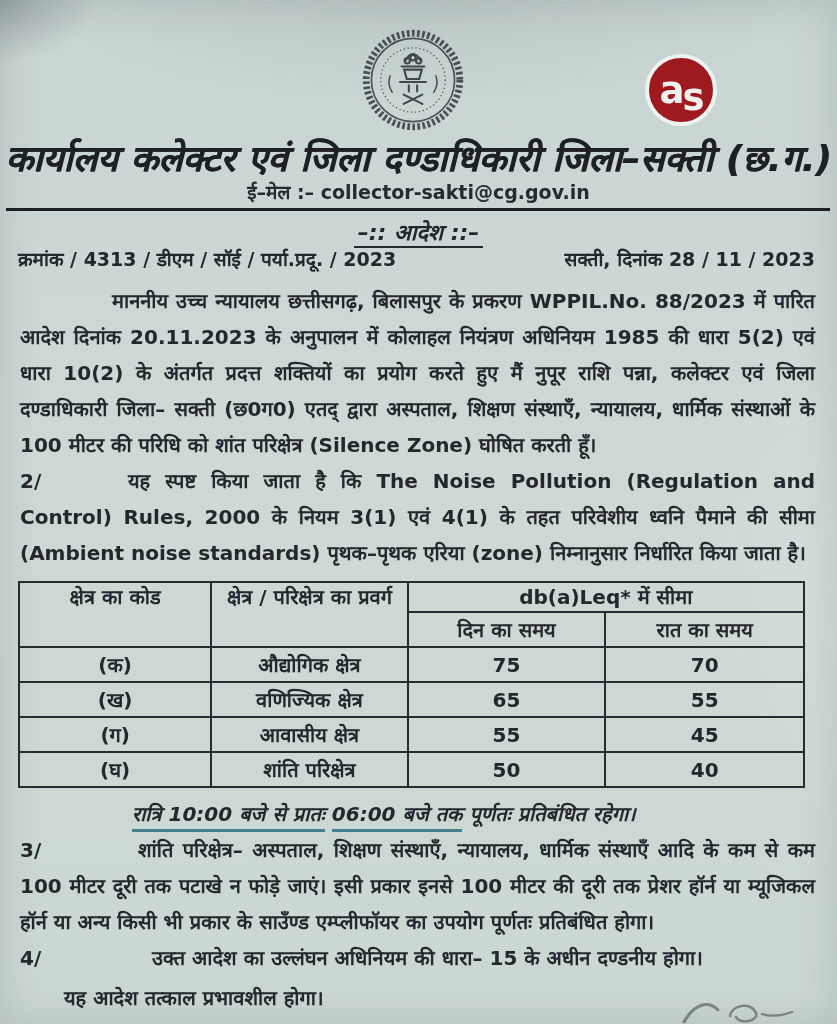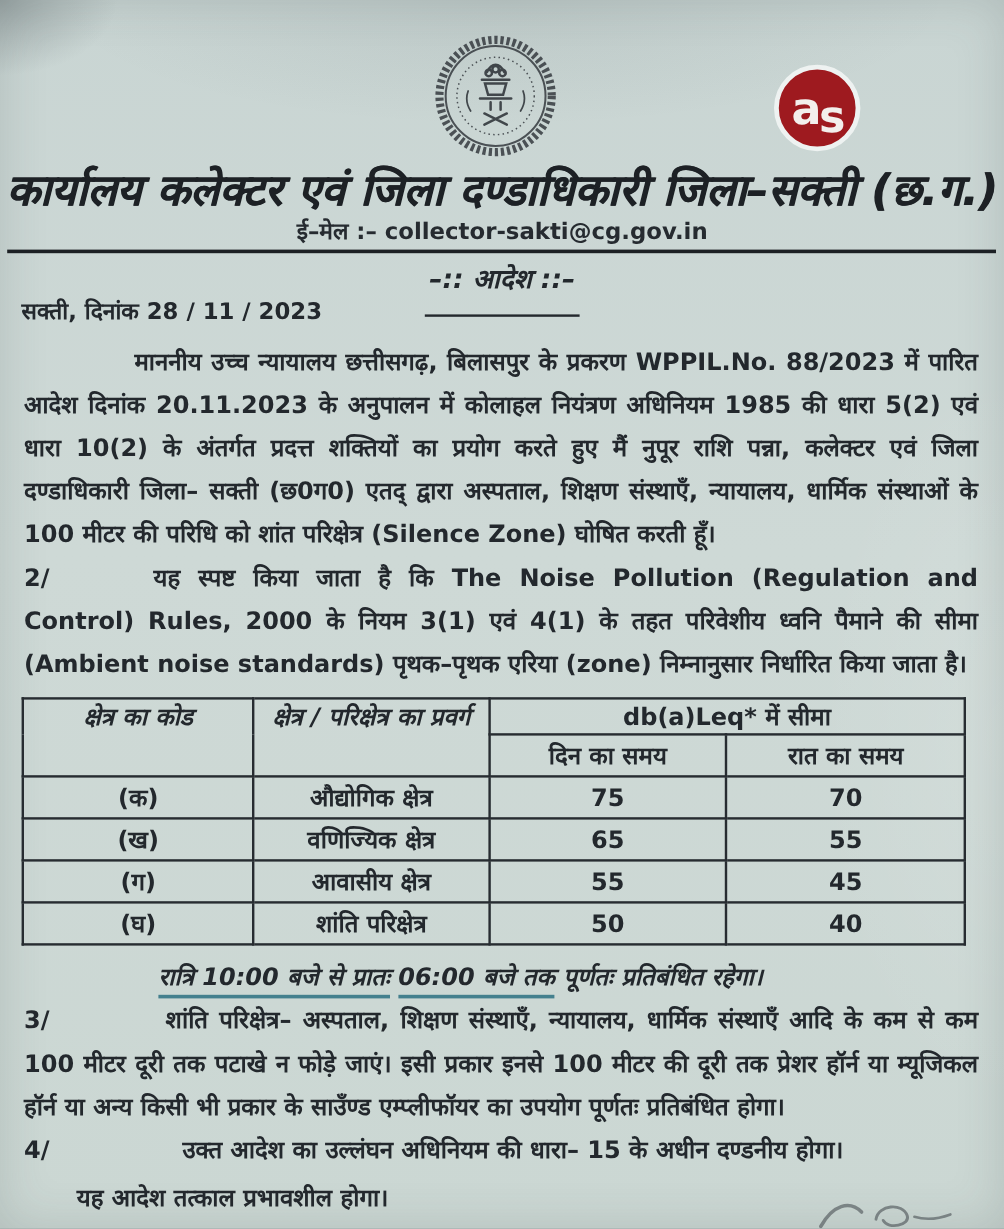--- a/index.html
+++ b/index.html
@@ -35,21 +35,21 @@
   }
   .email-line{
     position:absolute;left:0;top:179px;width:100%;text-align:center;
     font-size:19px;font-weight:700;color:#262b30;
   }
   .header-rule{position:absolute;left:6px;right:7px;top:208px;height:3px;background:#1c2024;}
   .order-heading{
     position:absolute;left:0;top:216px;width:100%;text-align:center;
     font-size:22px;font-weight:800;font-style:italic;
   }
-  .order-heading span{border-bottom:2px solid #23282d;padding:0 4px 16px 4px;}
+  .order-heading span{border-bottom:2px solid #23282d;padding:0 4px 1px 4px;}
   .ref-row{
     position:absolute;left:18px;right:22px;top:246px;
     display:flex;justify-content:space-between;
     font-size:19px;font-weight:700;white-space:nowrap;
   }
   
   .body{
     position:absolute;left:20px;right:22px;top:283px;
     font-size:20px;font-weight:600;line-height:36px;
     text-align:justify;
@@ -62,21 +62,21 @@
   .pnum{position:absolute;left:0;top:0;text-indent:0;font-weight:700;}
   
   table.noise{
     border-collapse:collapse;width:99%;margin:10px 0 8px -2px;
     font-size:20px;font-weight:600;line-height:26px;
   }
   table.noise th,table.noise td{
     border:2px solid #272c31;text-align:center;padding:1px 4px;
   }
   table.noise th{font-weight:700;}
-  th.tall{vertical-align:top;padding-top:7px;height:40px;font-style:italic;}
+  th.tall{vertical-align:top;padding-top:7px;height:40px;}
   .hdr2 th{height:31px;}
   table.noise td{height:31px;}
   col.c1{width:24.5%;}col.c2{width:25%;}col.c3{width:25.2%;}col.c4{width:25.3%;}
   
   .note{margin:0;padding-left:112px;text-indent:0;font-style:italic;}
   .pen-underline{border-bottom:3px solid #44808e;padding-bottom:3px;}
   .closing{margin:4px;padding-left:40px;font-weight:700;}
   .signature{position:absolute;left:678px;top:998px;width:120px;height:26px;opacity:.55;}
 </style>
 </head>
@@ -113,20 +113,21 @@
 
   <div class="email-line">ई–मेल :– collector-sakti@cg.gov.in</div>
 
   <div class="header-rule"></div>
 
   <div class="order-heading">
     <span>–:: आदेश ::–</span>
   </div>
 
   <div class="ref-row">
+    <span>क्रमांक / 4313 / डीएम / सॉई / पर्या.प्रदू. / 2023</span>
     <span>सक्ती, दिनांक 28 / 11 / 2023</span>
   </div>
 
   <div class="body">
 
     <p class="para indent1">माननीय उच्च न्यायालय छत्तीसगढ़, बिलासपुर के प्रकरण WPPIL.No. 88/2023 में पारित आदेश दिनांक 20.11.2023 के अनुपालन में कोलाहल नियंत्रण अधिनियम 1985 की धारा 5(2) एवं धारा 10(2) के अंतर्गत प्रदत्त शक्तियों का प्रयोग करते हुए मैं नुपूर राशि पन्ना, कलेक्टर एवं जिला दण्डाधिकारी जिला– सक्ती (छ0ग0) एतद् द्वारा अस्पताल, शिक्षण संस्थाएँ, न्यायालय, धार्मिक संस्थाओं के 100 मीटर की परिधि को शांत परिक्षेत्र (Silence Zone) घोषित करती हूँ।</p>
 
     <p class="para num-para">
       <span class="pnum">2/</span>
       <span>यह स्पष्ट किया जाता है कि The Noise Pollution (Regulation and Control) Rules, 2000 के नियम 3(1) एवं 4(1) के तहत परिवेशीय ध्वनि पैमाने की सीमा (Ambient noise standards) पृथक–पृथक एरिया (zone) निम्नानुसार निर्धारित किया जाता है।</span>

